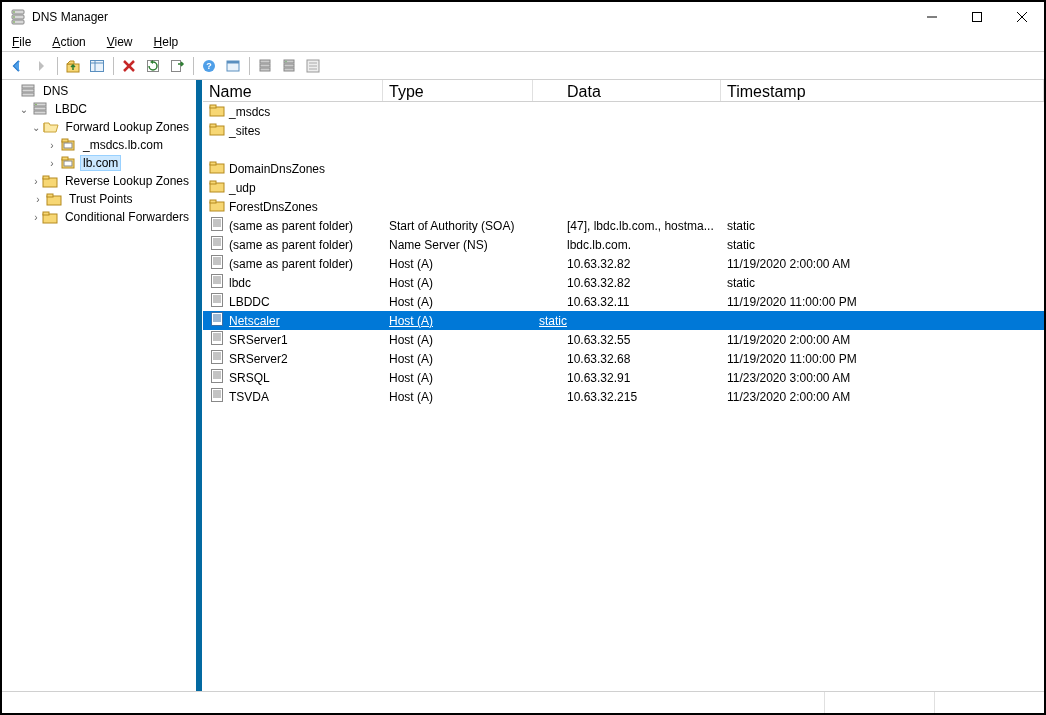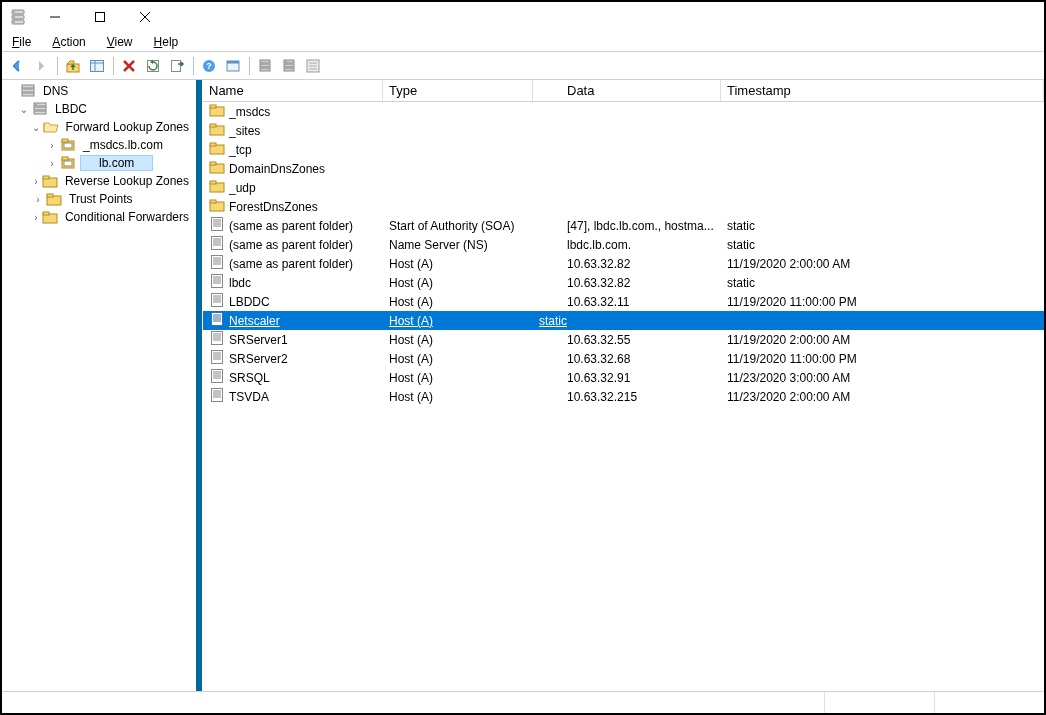--- a/index.html
+++ b/index.html
@@ -106,33 +106,33 @@
   }
   .tree-row .ticon {
     width: 16px; height: 16px;
     margin-right: 4px;
     flex-shrink: 0;
   }
   .tree-row .tlabel { padding: 1px 3px; }
   .tree-row.selected .tlabel {
     background: #cce8ff;
     border: 1px solid #99d1ff;
-    padding: 0 18px;
+    padding: 0 2px;
   }
   
   .list-header {
     display: flex;
     height: 22px;
     border-bottom: 1px solid #d0d0d0;
     background: #fff;
   }
   .col-head {
     padding: 3px 6px;
     border-right: 1px solid #e0e0e0;
-    font-size: 13px;
+    font-size: 16px;
     overflow: hidden;
     text-overflow: ellipsis;
     white-space: nowrap;
   }
   .col-name { width: 180px; }
   .col-type { width: 150px; }
   .col-data { width: 160px; margin-left: 28px; }
   .col-ts   { width: 150px; flex:1; }
   
   .list-body {
@@ -182,20 +182,21 @@
 
 <div class="titlebar">
   <svg class="app-icon" viewBox="0 0 16 16">
     <rect x="2" y="1" width="12" height="4" rx="1" fill="#d8d8d8" stroke="#888"></rect>
     <rect x="2" y="6" width="12" height="4" rx="1" fill="#d8d8d8" stroke="#888"></rect>
     <rect x="2" y="11" width="12" height="4" rx="1" fill="#d8d8d8" stroke="#888"></rect>
     <circle cx="4" cy="3" r="0.8" fill="#5aa02c"></circle>
     <circle cx="4" cy="8" r="0.8" fill="#5aa02c"></circle>
     <circle cx="4" cy="13" r="0.8" fill="#5aa02c"></circle>
   </svg>
+  <span class="title">DNS Manager</span>
   <div class="win-controls">
     <div class="win-btn">
       <svg viewBox="0 0 10 10">
           <line x1="0" y1="5" x2="10" y2="5" stroke="#000" stroke-width="1"></line>
         </svg>
     </div>
     <div class="win-btn">
       <svg viewBox="0 0 10 10">
           <rect x="0.5" y="0.5" width="9" height="9" fill="none" stroke="#000" stroke-width="1"></rect>
         </svg>
@@ -402,27 +403,20 @@
                 <rect x="1" y="5" width="14" height="9" fill="#f7d774" stroke="#b58a1e"></rect>
                 <rect x="1" y="3" width="6" height="3" fill="#f7d774" stroke="#b58a1e"></rect>
               </svg></span>
             <span>_sites</span>
           </div>
           <div class="cell col-type"></div>
           <div class="cell col-data"></div>
           <div class="cell col-ts"></div>
         </div>
         <div class="list-row">
-          <div class="cell col-name">
-            <span><svg class="ricon" viewBox="0 0 16 16">
-                <rect x="1" y="5" width="14" height="9" fill="#f7d774" stroke="#b58a1e"></rect>
-                <rect x="1" y="3" width="6" height="3" fill="#f7d774" stroke="#b58a1e"></rect>
-              </svg></span>
-            <span>_tcp</span>
-          </div>
           <div class="cell col-type"></div>
           <div class="cell col-data"></div>
           <div class="cell col-ts"></div>
         </div>
         <div class="list-row">
           <div class="cell col-name">
             <span><svg class="ricon" viewBox="0 0 16 16">
                 <rect x="1" y="5" width="14" height="9" fill="#f7d774" stroke="#b58a1e"></rect>
                 <rect x="1" y="3" width="6" height="3" fill="#f7d774" stroke="#b58a1e"></rect>
               </svg></span>

